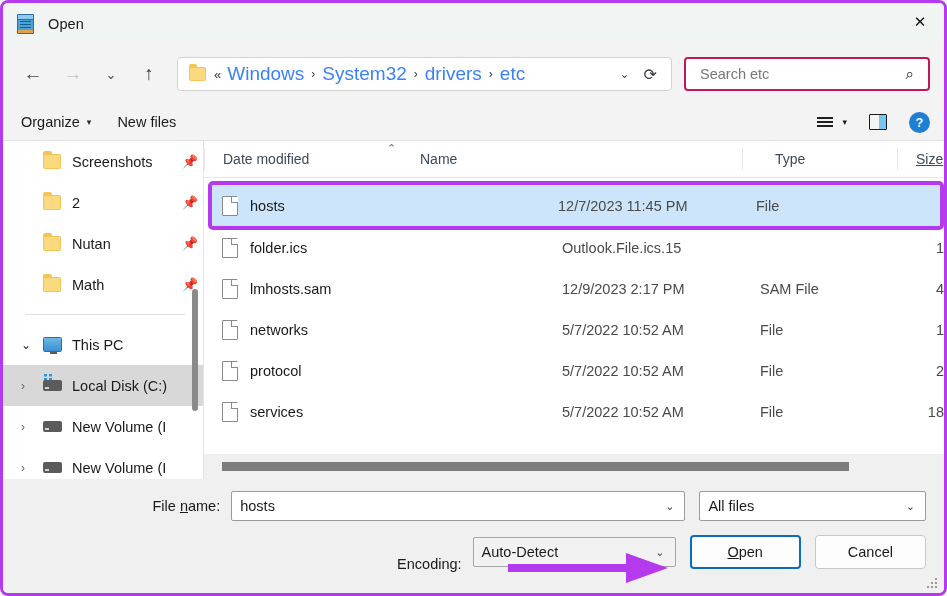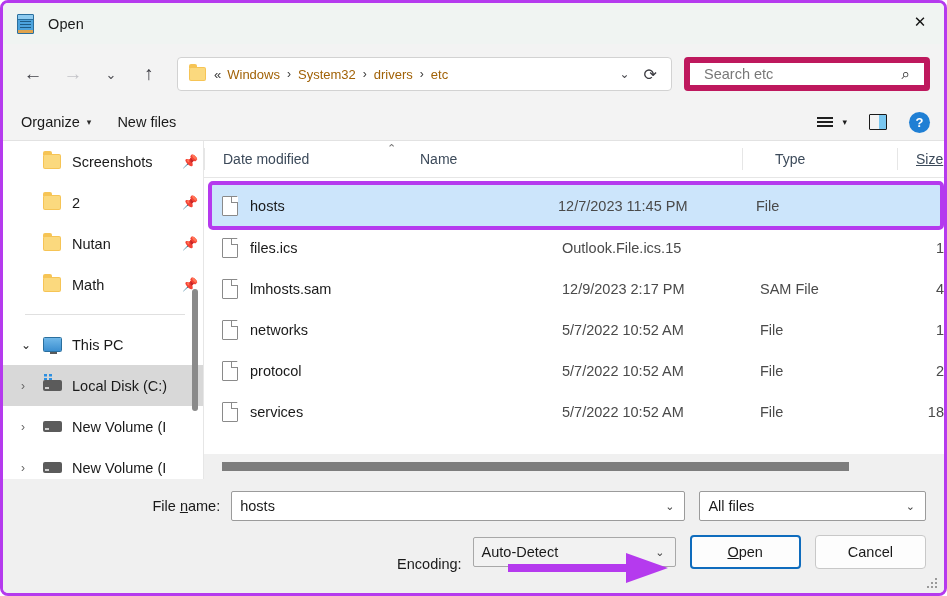--- a/index.html
+++ b/index.html
@@ -76,31 +76,31 @@
   .crumb-folder::before {
     content: ""; position: absolute; left: 0; top: -3px; width: 8px; height: 4px;
     background: #f6c455; border-radius: 2px 2px 0 0;
   }
   .crumb-folder::after {
     content: ""; position: absolute; left: 1px; top: 1px; right: 1px; bottom: 1px;
     background: #fbd97e; border-radius: 1px;
   }
   .crumb-sep { color: #3a3a3a; font-size: 12px; padding: 0 7px; }
   .crumb-sep.dbl { font-size: 13px; padding: 0 6px 0 8px; }
-  .crumb-item { font-size: 13px; color: #a16207; }
+  .crumb-item { font-size: 19px; color: #3b82f6; }
   .crumb-spacer { flex: 1; }
   .crumb-chevron { font-size: 12px; color: #4a4a50; padding: 0 14px; }
   .crumb-refresh {
     font-size: 16px; color: #3a3a40; padding-right: 14px;
     display: flex; align-items: center;
   }
 
   .searchbox {
     flex: 1; height: 34px; margin-left: 12px;
-    background: #ffffff; border: 6px solid #be185d; border-radius: 4px;
+    background: #ffffff; border: 2px solid #be185d; border-radius: 4px;
     display: flex; align-items: center;
   }
   .search-text { flex: 1; font-size: 14.5px; color: #787878; padding-left: 14px; }
   .search-icon { font-size: 15px; color: #262626; padding-right: 14px; }
 
   
   .cmdbar {
     height: 37px; min-height: 37px;
     display: flex; align-items: center; padding: 0 14px 0 18px;
     border-bottom: 1px solid #e2e2e2;
@@ -414,21 +414,21 @@
       <div class="rows">
         <div class="row selected-annotated">
           <span class="file-ic"></span>
           <span class="cell-name">hosts</span>
           <span class="cell-date">12/7/2023 11:45 PM</span>
           <span class="cell-type">File</span>
           <span class="cell-size"></span>
         </div>
         <div class="row">
           <span class="file-ic"></span>
-          <span class="cell-name">files.ics</span>
+          <span class="cell-name">folder.ics</span>
           <span class="cell-type">Outlook.File.ics.15</span>
           <span class="cell-size">1</span>
         </div>
         <div class="row">
           <span class="file-ic"></span>
           <span class="cell-name">lmhosts.sam</span>
           <span class="cell-date">12/9/2023 2:17 PM</span>
           <span class="cell-type">SAM File</span>
           <span class="cell-size">4</span>
         </div>

